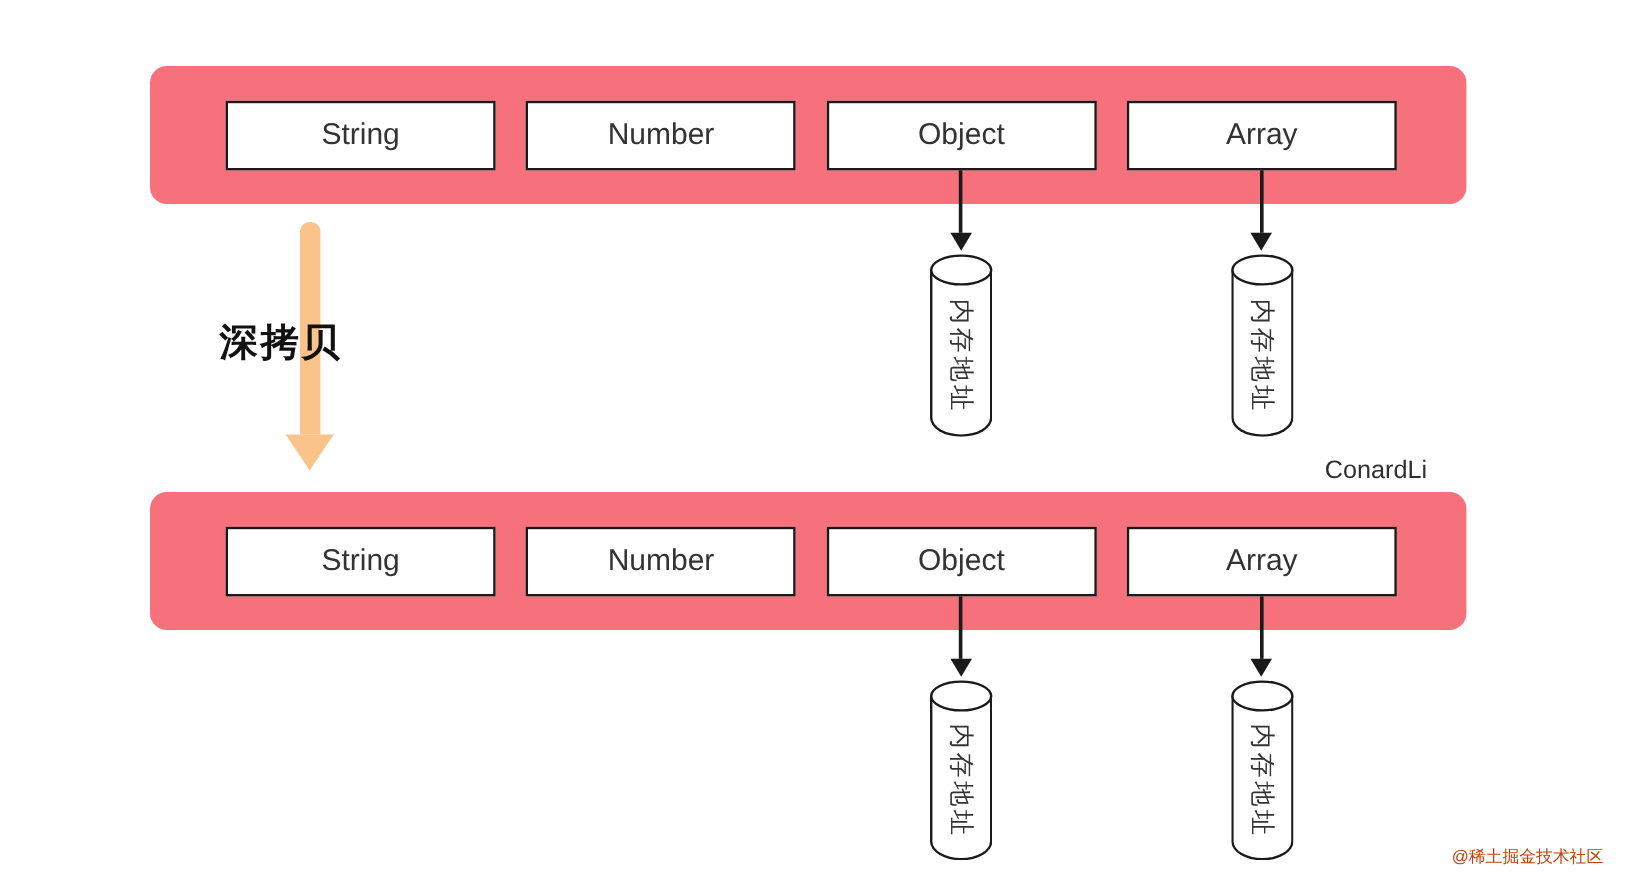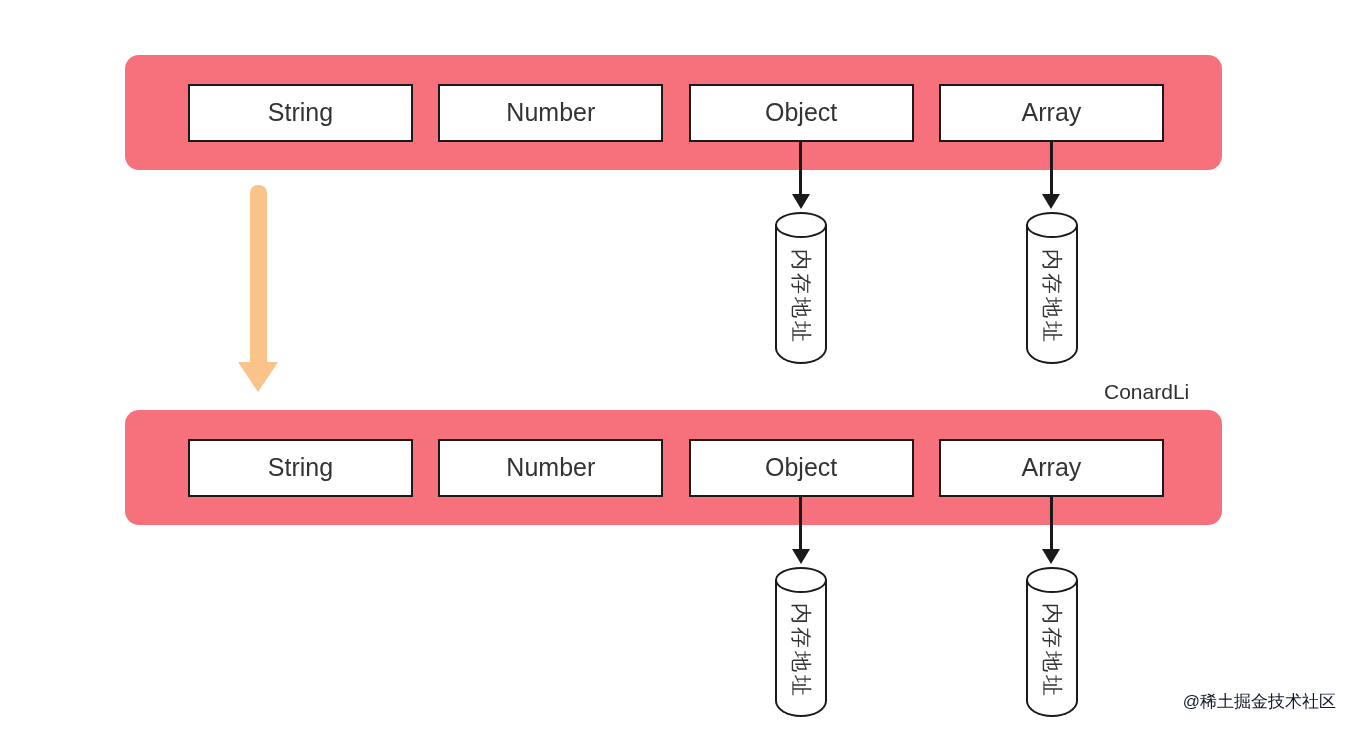--- a/index.html
+++ b/index.html
@@ -67,22 +67,22 @@
   .op-label {
     position:absolute; left:183px; top:264px;
     font-size:32px; font-weight:700; color:#111111; letter-spacing:2px; z-index:4;
   }
 
   .credit {
     position:absolute; left:1104px; top:380px;
     font-size:21px; color:#2f2f2f;
   }
   .watermark {
-    position:absolute; right:20px; top:690px;
-    font-size:17px; color:#0f172a;
+    position:absolute; right:20px; top:705px;
+    font-size:14px; color:#c2410c;
   }
 </style>
 </head>
 <body>
 
 <div class="canvas">
 
   <div class="bar bar-top">
     <div class="type-box">
       <span>String</span>
@@ -109,20 +109,21 @@
     <span class="cyl-label">内存地址</span>
   </div>
   <div class="cyl" style="left:1026px; top:212px; height:152px;">
     <div class="cyl-top"></div>
     <div class="cyl-body"></div>
     <span class="cyl-label">内存地址</span>
   </div>
 
   <div class="big-arrow-shaft"></div>
   <div class="big-arrow-head"></div>
+  <div class="op-label">深拷贝</div>
 
   <div class="credit">ConardLi</div>
 
   <div class="bar bar-bottom">
     <div class="type-box">
       <span>String</span>
     </div>
     <div class="type-box">
       <span>Number</span>
     </div>

